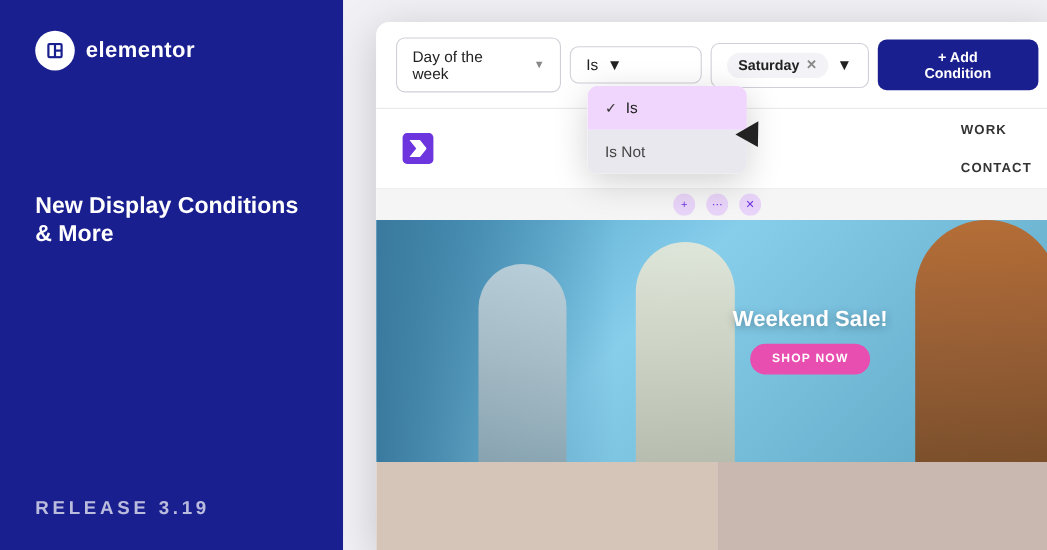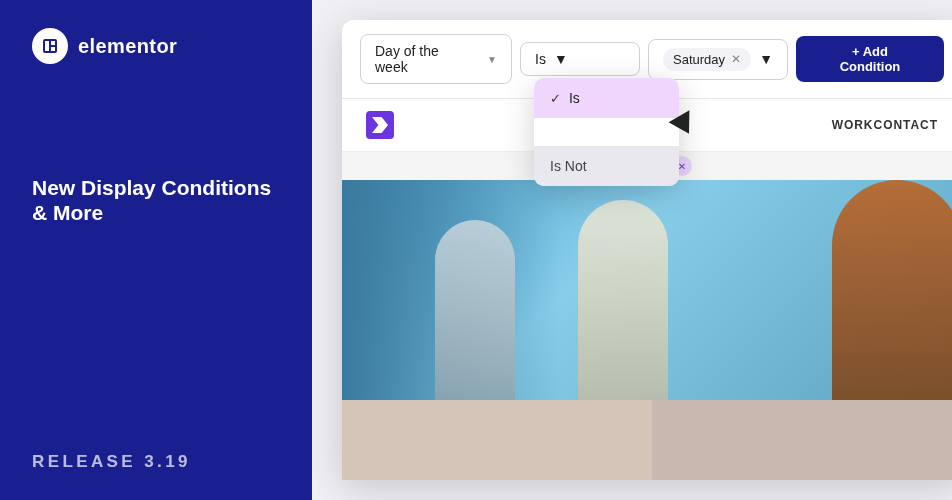--- a/index.html
+++ b/index.html
@@ -151,21 +151,21 @@
       align-items: center;
       gap: 8px;
       cursor: pointer;
     }
 
     .tag-pill {
       background: #f3f3f7;
       border-radius: 20px;
       padding: 4px 10px;
       font-size: 13px;
-      font-weight: 400;
+      font-weight: 700;
       color: #222;
       display: flex;
       align-items: center;
       gap: 6px;
     }
 
     .tag-x {
       color: #888;
       cursor: pointer;
       font-size: 12px;
@@ -210,21 +210,20 @@
     }
 
     .dropdown-item.active {
       background: #f0d6fc;
       color: #222;
     }
 
     .dropdown-item.inactive {
       background: #e8e8ee;
       color: #444;
-      margin-top: 28px;
     }
 
     .check-icon {
       color: #333;
       font-size: 13px;
     }
 
     
     .cursor-arrow {
       position: absolute;
@@ -266,21 +265,23 @@
 
     .site-logo-inner {
       width: 16px;
       height: 16px;
       background: white;
       clip-path: polygon(0 0, 60% 0, 100% 50%, 60% 100%, 0 100%, 40% 50%);
     }
 
     .nav-links {
       display: flex;
+      gap: 20px;
       margin-left: auto;
+      flex-direction: column;
     }
 
     .nav-link {
       font-size: 12px;
       font-weight: 600;
       letter-spacing: 0.08em;
       color: #333;
       text-transform: uppercase;
     }
 
@@ -490,20 +491,24 @@
         <div class="toolbar-btn">+</div>
         <div class="toolbar-btn">⋯</div>
         <div class="toolbar-btn">✕</div>
       </div>
 
       <div class="hero-area">
         <div class="hero-gradient-left"></div>
         <div class="hero-figure-left"></div>
         <div class="hero-figure-center"></div>
         <div class="hero-figure-right"></div>
+        <div class="hero-text-block">
+          <div class="hero-title">Weekend Sale!</div>
+          <div class="shop-btn">SHOP NOW</div>
+        </div>
       </div>
 
       <div class="bottom-grid">
         <div class="grid-cell-left"></div>
         <div class="grid-cell-right"></div>
       </div>
 
     </div>
   </div>
 

